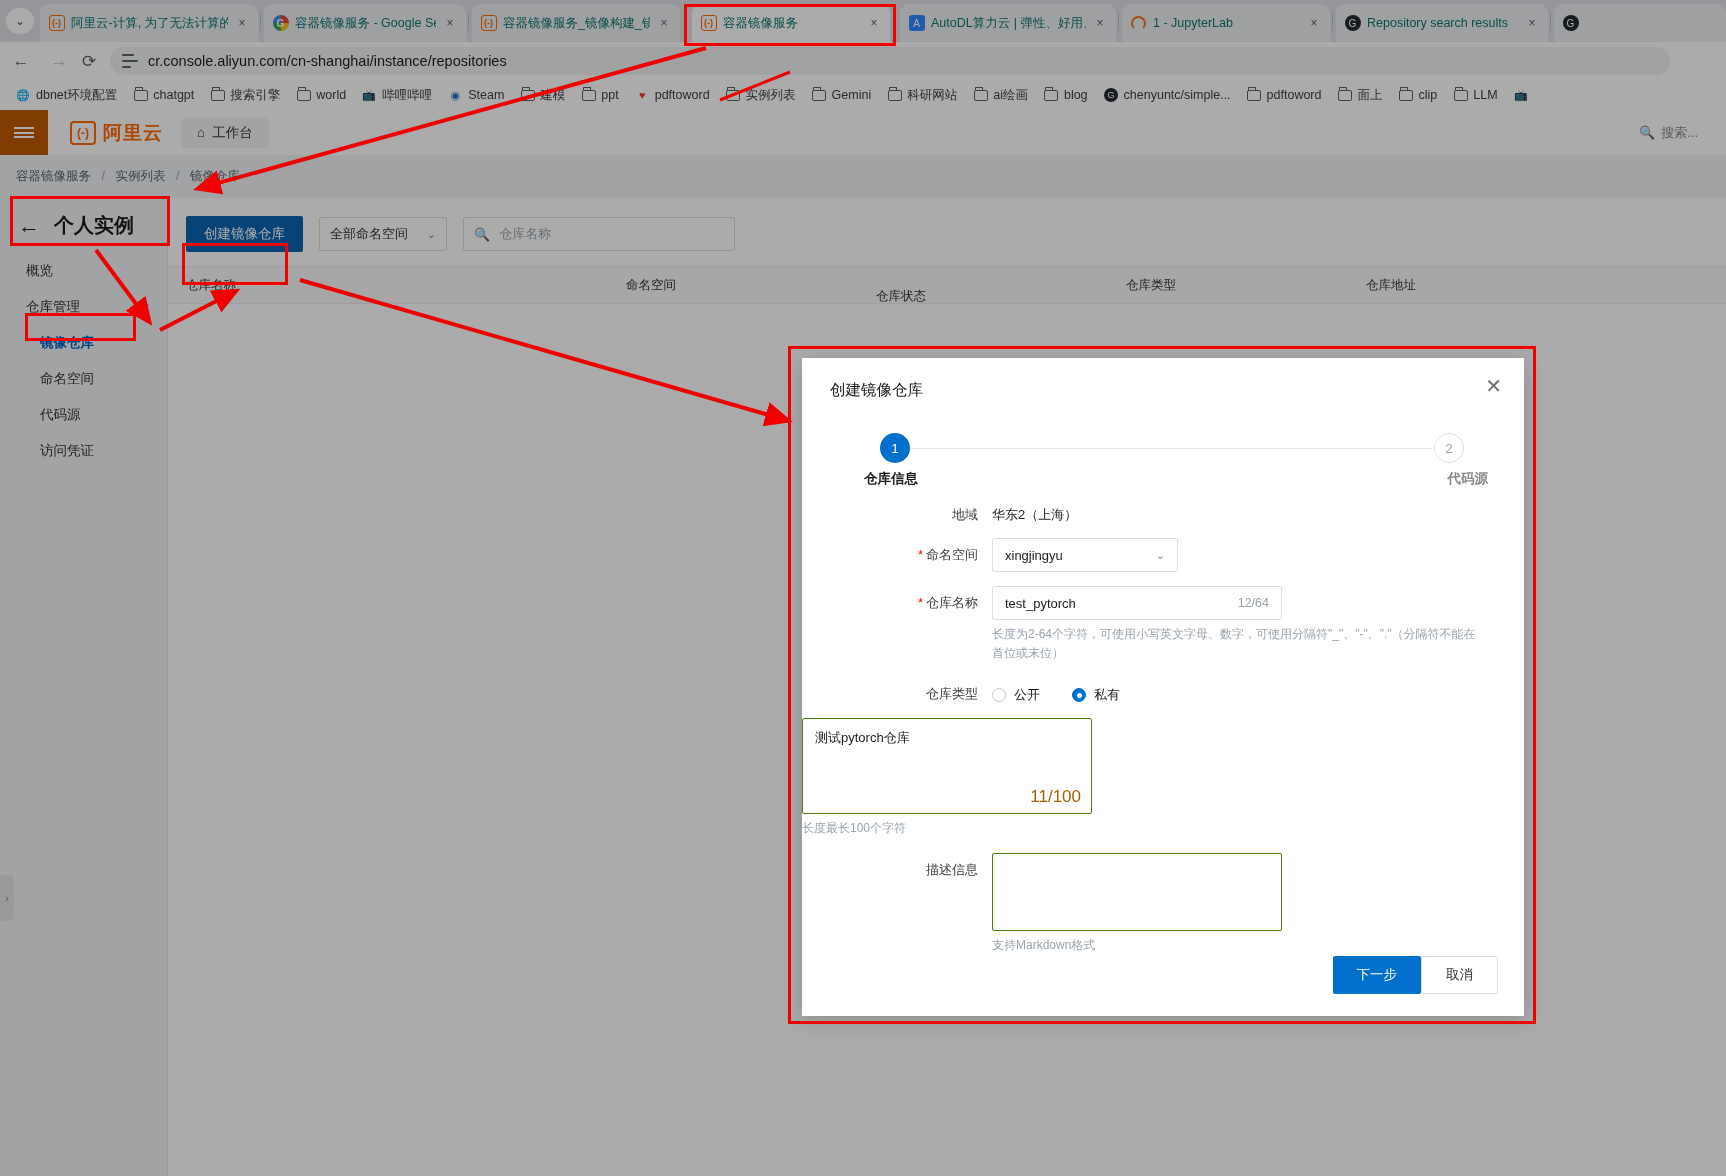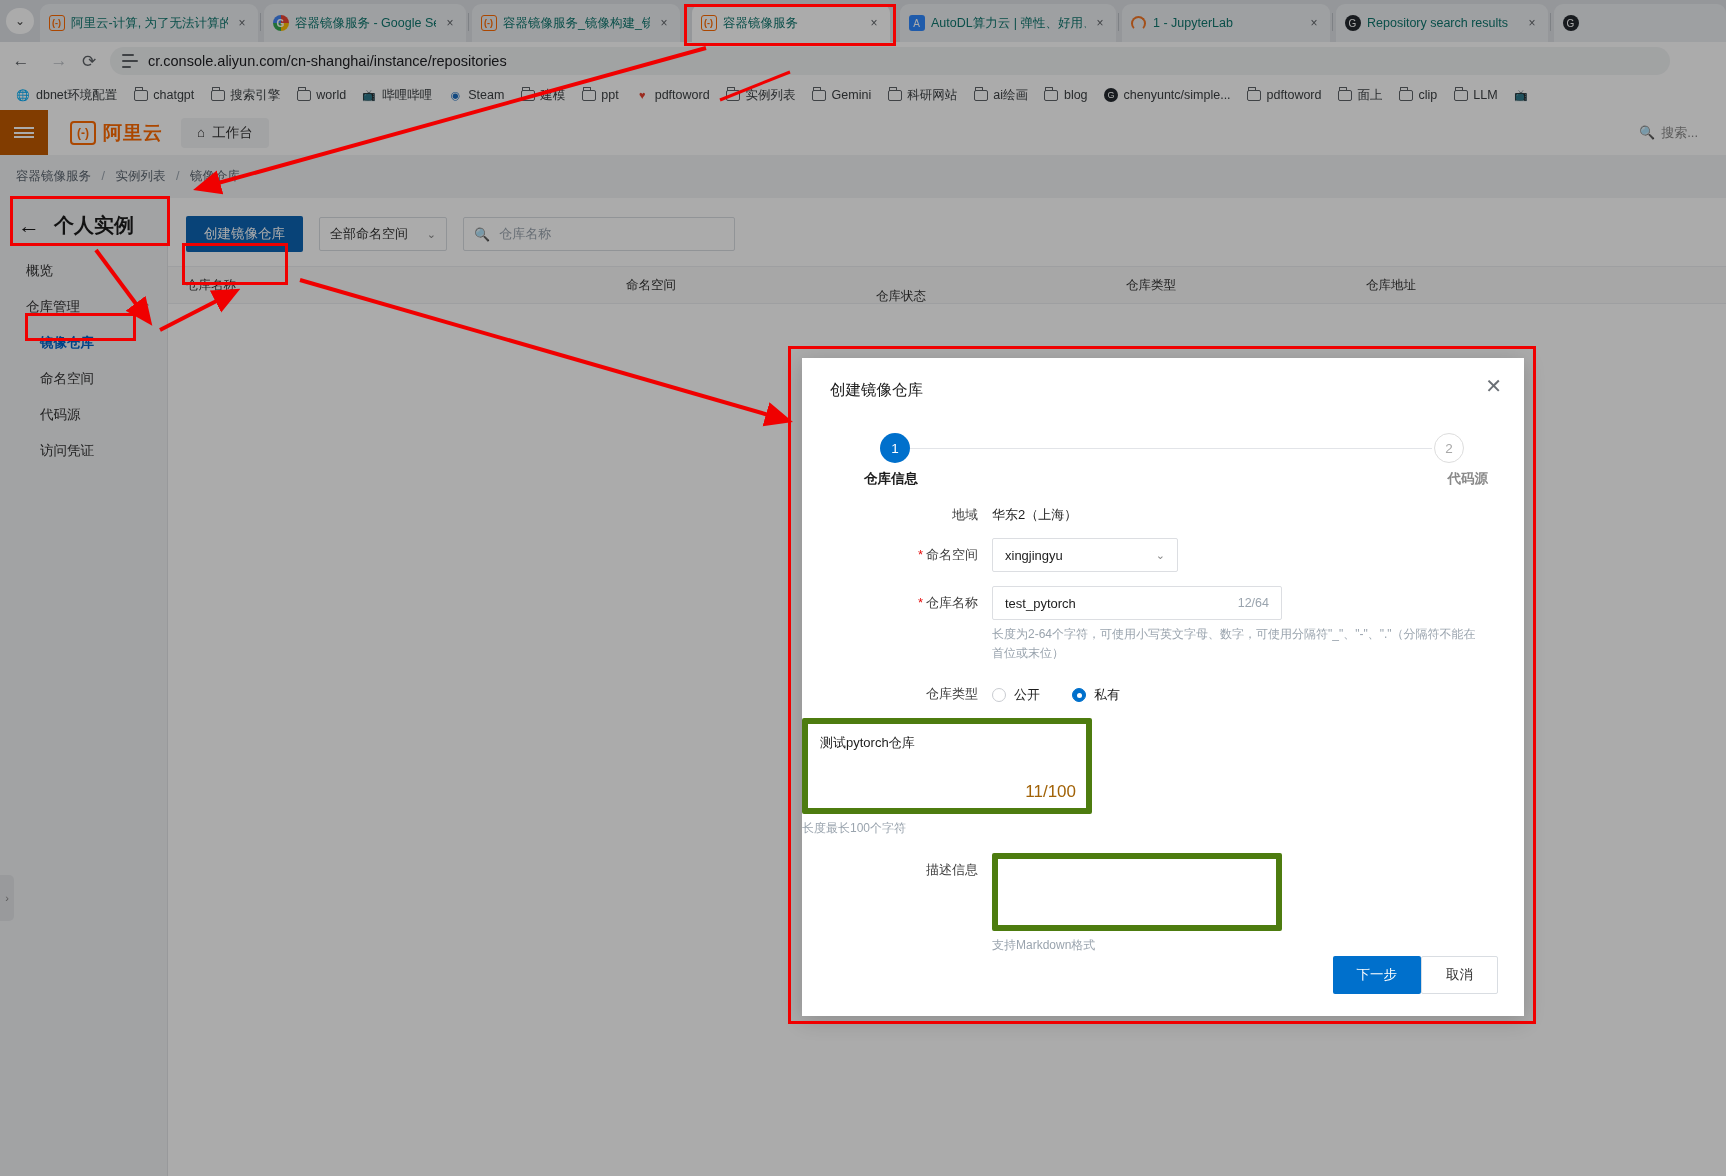--- a/index.html
+++ b/index.html
@@ -148,21 +148,21 @@
      display:flex; align-items:center; padding:0 12px; font-size:13px; color:#1c1c1c; }
   .inp.sel { justify-content:space-between; width:186px; }
   .inp .count { margin-left:auto; color:#9aa4ae; font-size:12.5px; }
   .hint { font-size:12px; color:#9aa4ae; line-height:1.6; margin-top:5px; width:492px; }
   .radios { display:flex; align-items:center; gap:32px; padding-top:9px; }
   .radio { display:flex; align-items:center; gap:8px; font-size:13px; color:#1c1c1c; }
   .rdot { width:14px; height:14px; border-radius:50%; border:1px solid #c9ccd1; background:#fff;
      display:flex; align-items:center; justify-content:center; }
   .rdot.on { border-color:#0070cc; background:#0070cc; }
   .rdot.on:after { content:""; width:5px; height:5px; border-radius:50%; background:#fff; }
-  .ta { width:290px; height:96px; border:6px solid #4d7c0f; border-radius:2px; background:#fff;
+  .ta { width:290px; height:96px; border:1px solid #4d7c0f; border-radius:2px; background:#fff;
      position:relative; padding:10px 12px; font-size:13px; color:#1c1c1c; }
   .ta .count { position:absolute; right:10px; bottom:6px; color:#a16207; font-size:17px; }
   .modal-foot { position:absolute; right:26px; bottom:22px; display:flex; gap:0; }
   .btn-next { background:#0070cc; color:#fff; font-size:13.5px; padding:9px 24px; border:none; border-radius:2px; }
   .btn-cancel { background:#fff; color:#333; font-size:13.5px; padding:9px 24px;
      border:1px solid #d9dde2; border-radius:2px; }
 
   
   .anno { position:absolute; z-index:80; pointer-events:none; }
   .anno-box { border:3px solid #f00000; }

